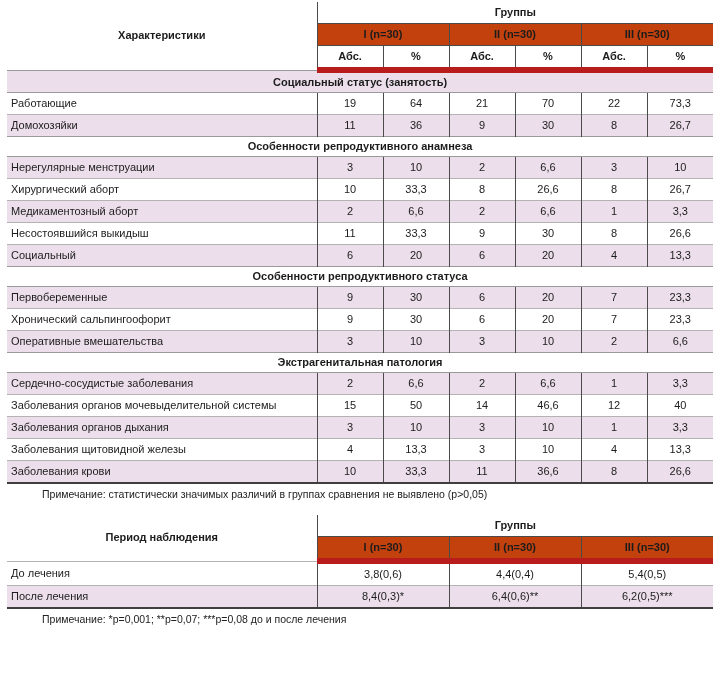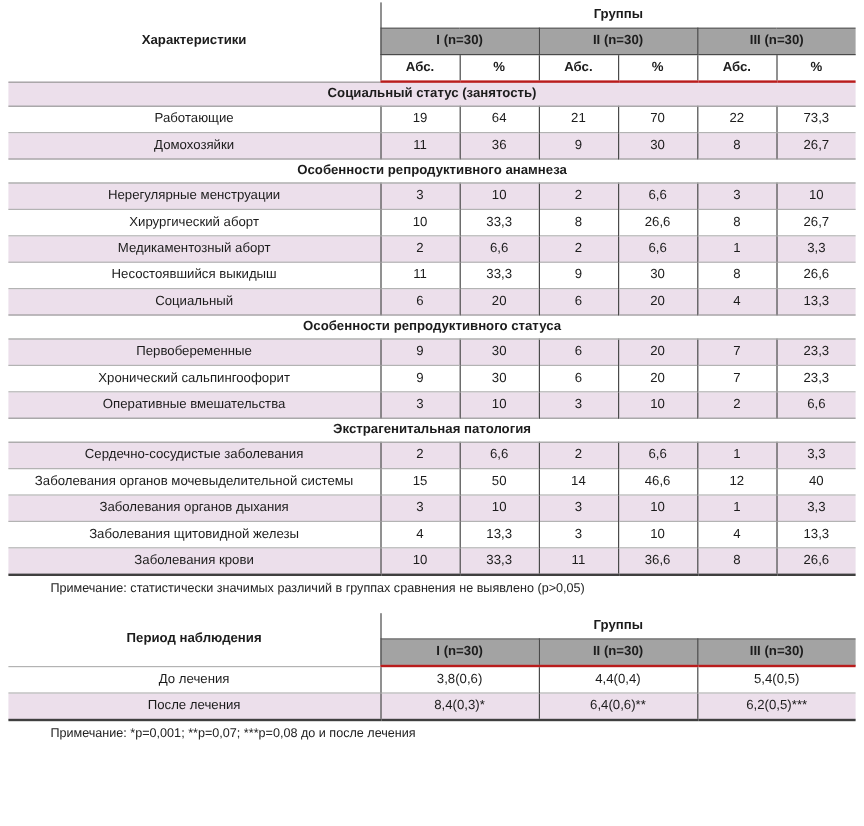--- a/index.html
+++ b/index.html
@@ -16,30 +16,30 @@
 
   table { border-collapse:collapse; table-layout:fixed; width:706px; }
   th, td { font-size:11px; color:#1c1c1c; line-height:13px; vertical-align:middle; }
 
   
   th.vline, td.vline { border-left:1px solid #4a4a4a; }
 
   
   thead th { font-weight:bold; text-align:center; padding:4px 3px; background:#fff; }
   thead tr.hline th { border-bottom:1px solid #4a4a4a; }
-  thead tr.pink th { background:#a3a3a3;margin-top:40px; }
-  thead tr.thick th { border-bottom:2px solid #b91c1c; }
+  thead tr.pink th { background:#c2410c;margin-top:40px; }
+  thead tr.thick th { border-bottom:6px solid #b91c1c; }
   th.spanner { border-bottom:1px solid #4a4a4a; }
 
   
   tbody td { padding:4px 4px; border-top:1px solid #b3b3b3; }
   tbody tr.pink td { background:#ecdfeb; }
   tbody tr.section td { font-weight:bold; text-align:center; border-top:1px solid #9a9a9a; border-bottom:1px solid #9a9a9a; padding:3px 4px; }
   tbody tr.last td { border-bottom:2px solid #3f3f3f; }
-  td.lbl { text-align:center;margin-left:28px; }
+  td.lbl { text-align:left;margin-left:28px; }
   td.num { text-align:center; }
 
   .note { font-size:10.5px; color:#222; padding:4px 2px 6px 2px; line-height:13px;margin-left:33px; }
   .gap { height:8px; }
 </style>
 </head>
 <body>
 
 <div class="page">
 

